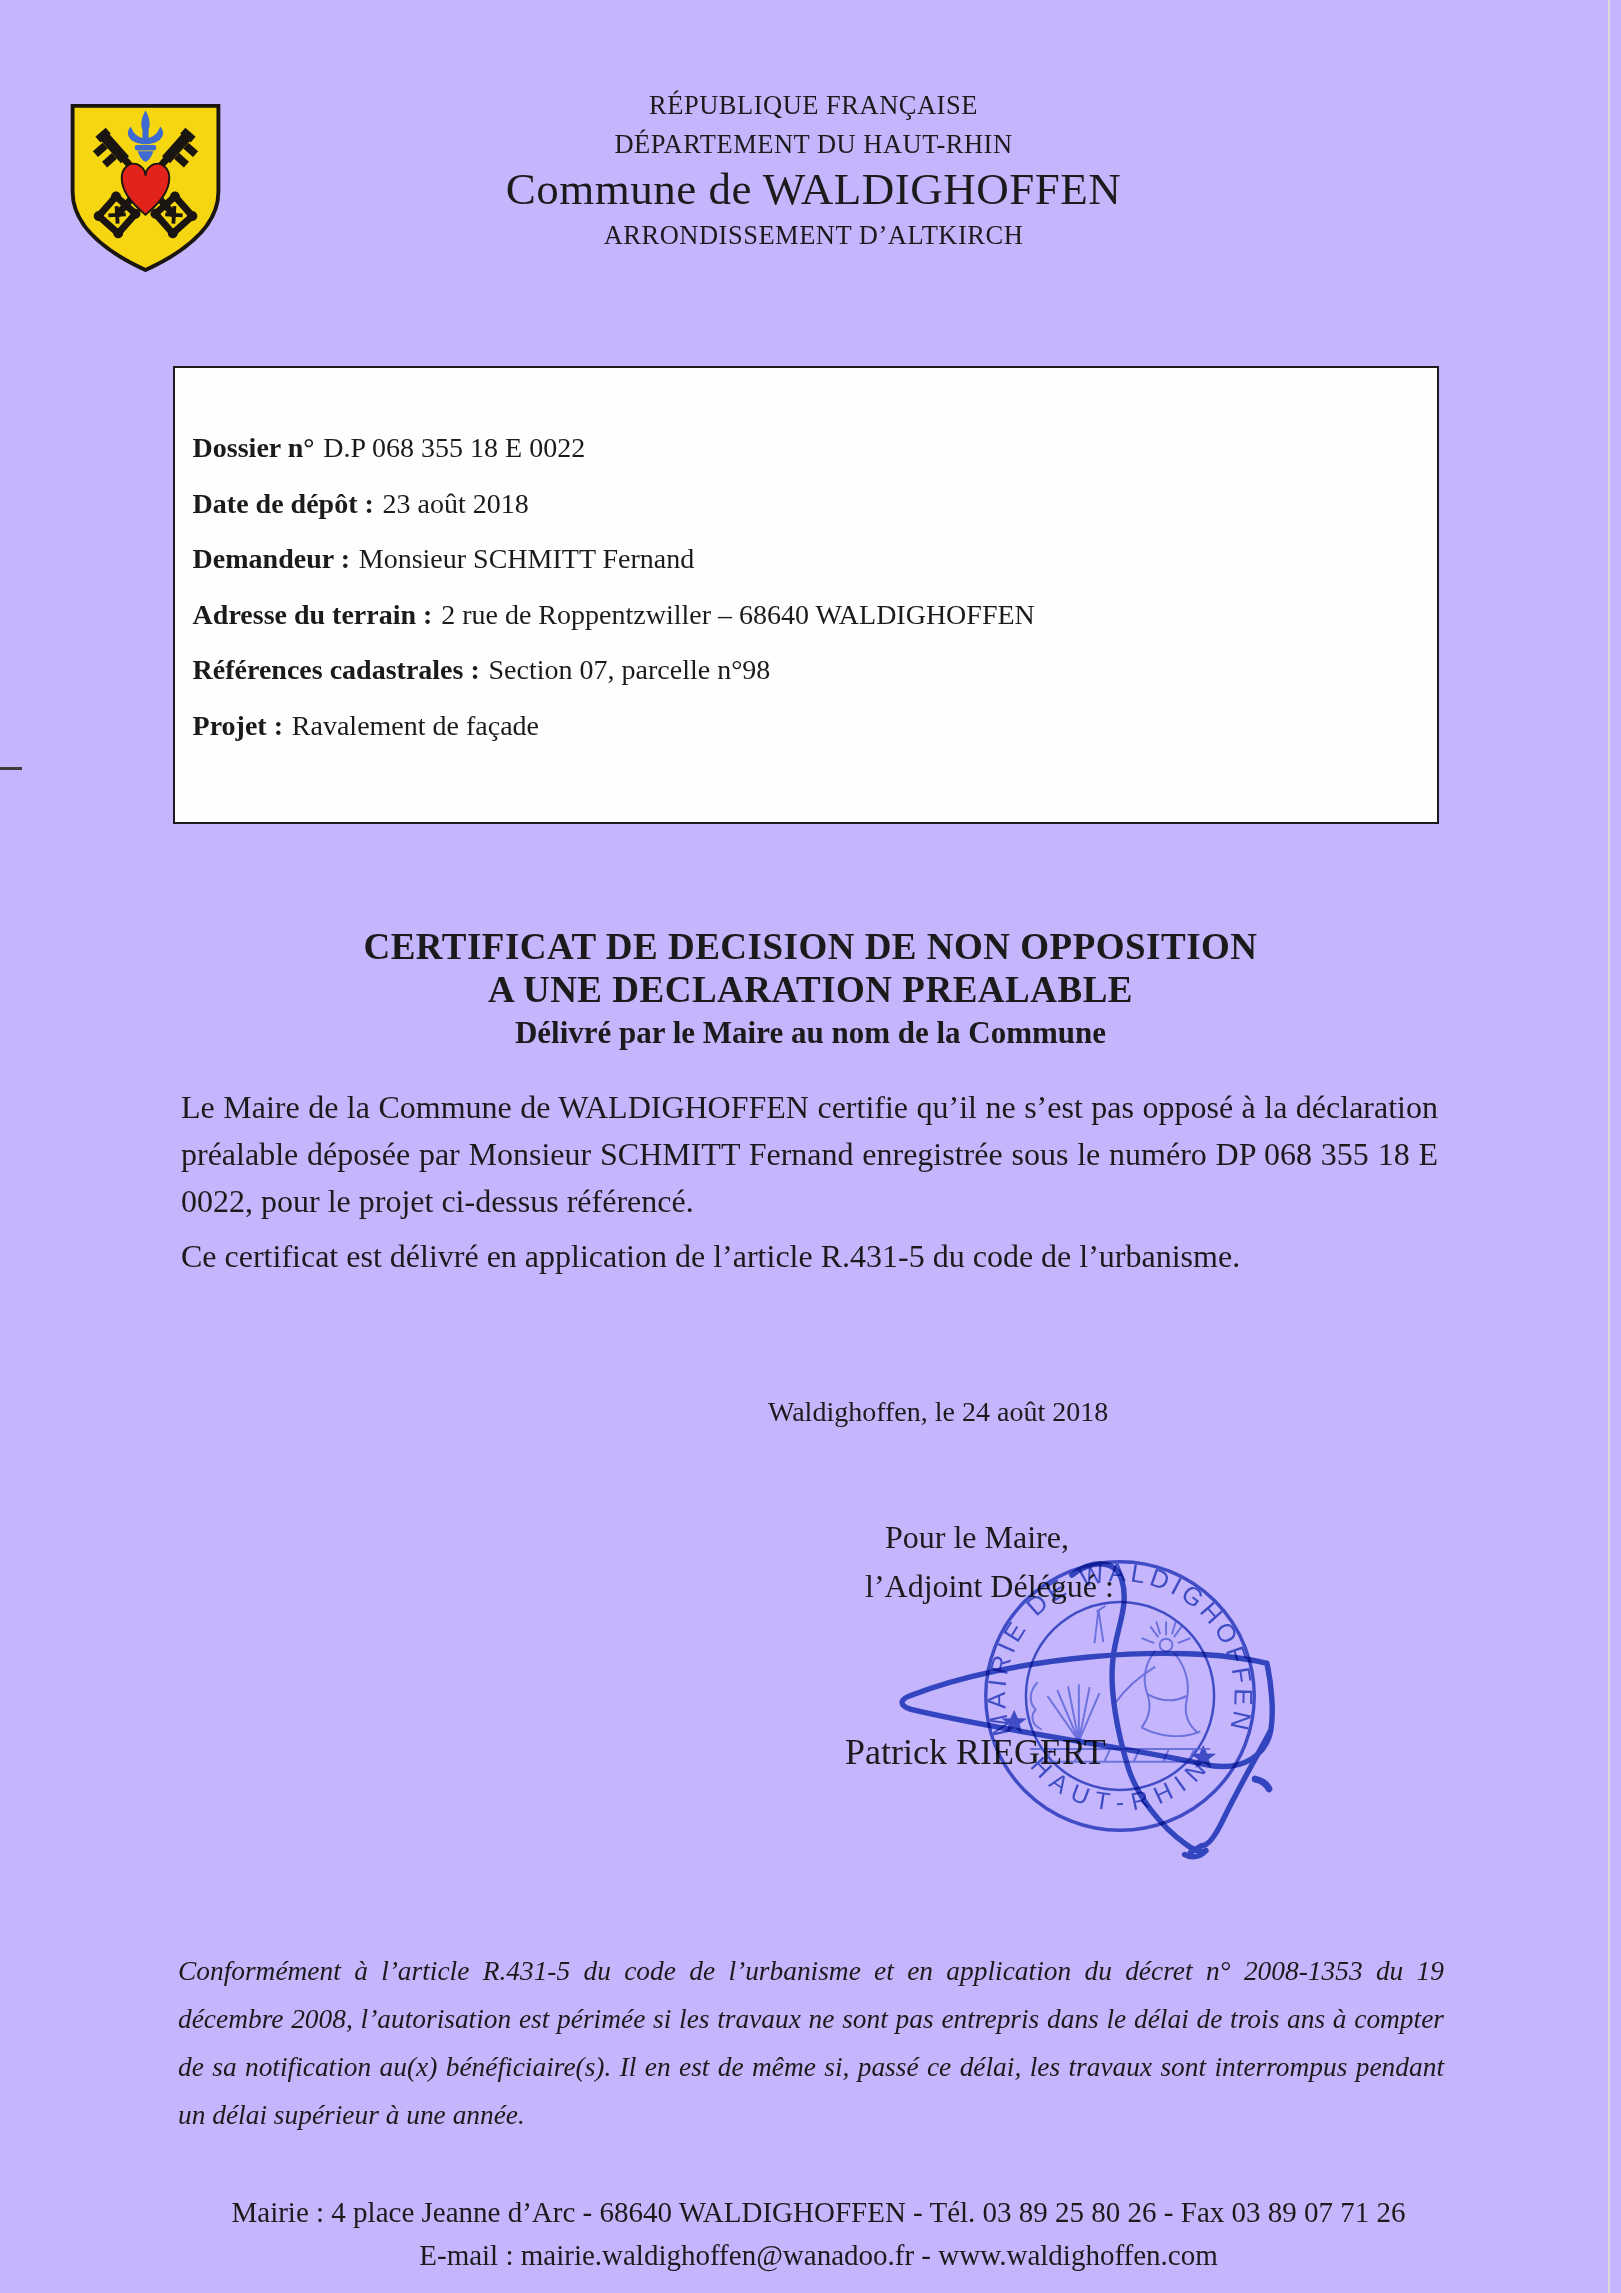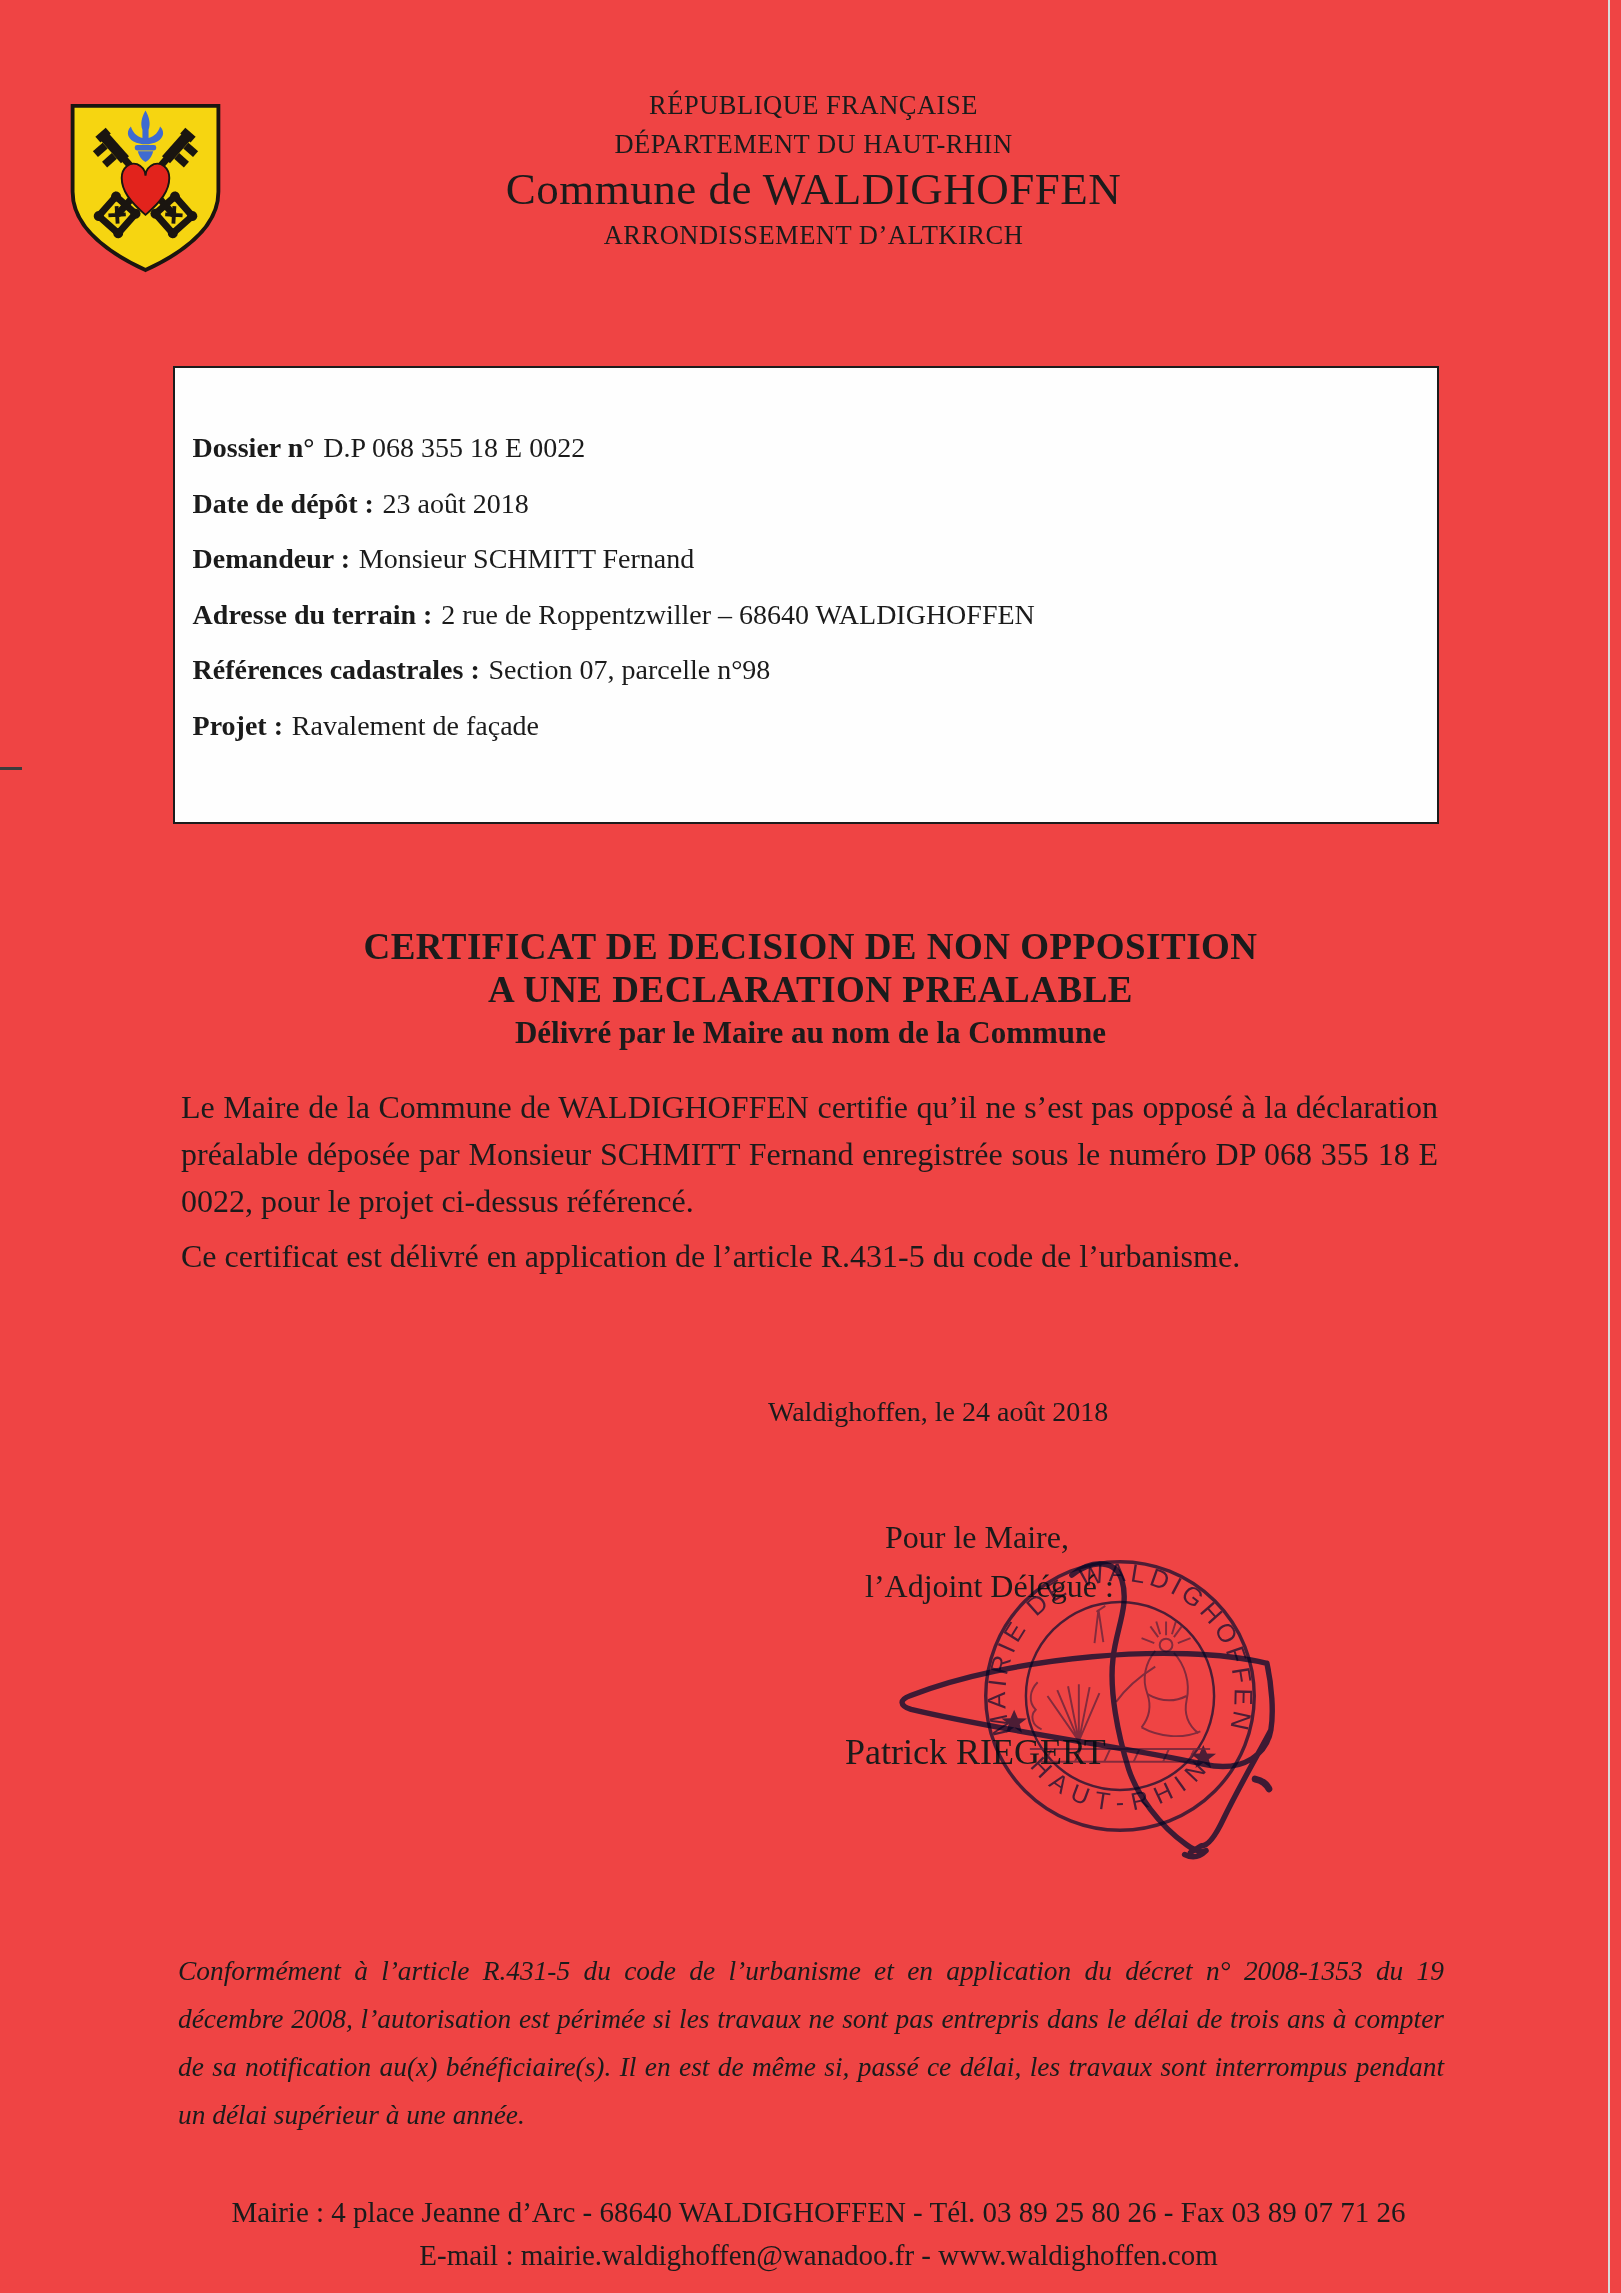--- a/index.html
+++ b/index.html
@@ -1,18 +1,18 @@
 <!DOCTYPE html>
 <html><head>
 <meta charset="utf-8">
 <style>
   html,body { margin:0; padding:0; background:#ffffff; }
   .page {
     position:relative; width:1621px; height:2294px;
-    background:#ef4444; overflow:hidden;
+    background:#c4b5fd; overflow:hidden;
     font-family:"Liberation Serif", serif; color:#1b1b1b;
   }
   .abs { position:absolute; }
   
   .hdr-line { left:333px; width:961px; text-align:center; letter-spacing:0.5px; }
   .hdr-small { font-size:26.5px; }
   .hdr-commune { font-size:45px; letter-spacing:0.5px; }
   
   .case-box {
     left:173px; top:366px; width:1266px; height:458px;

